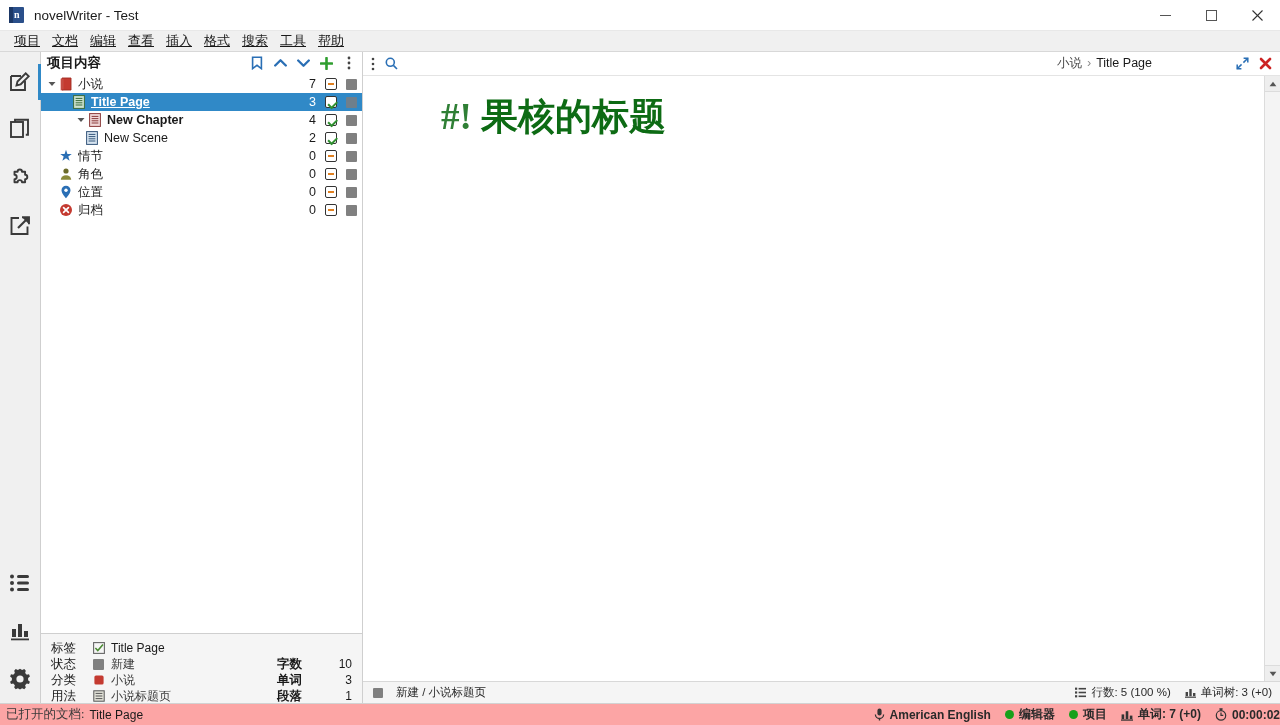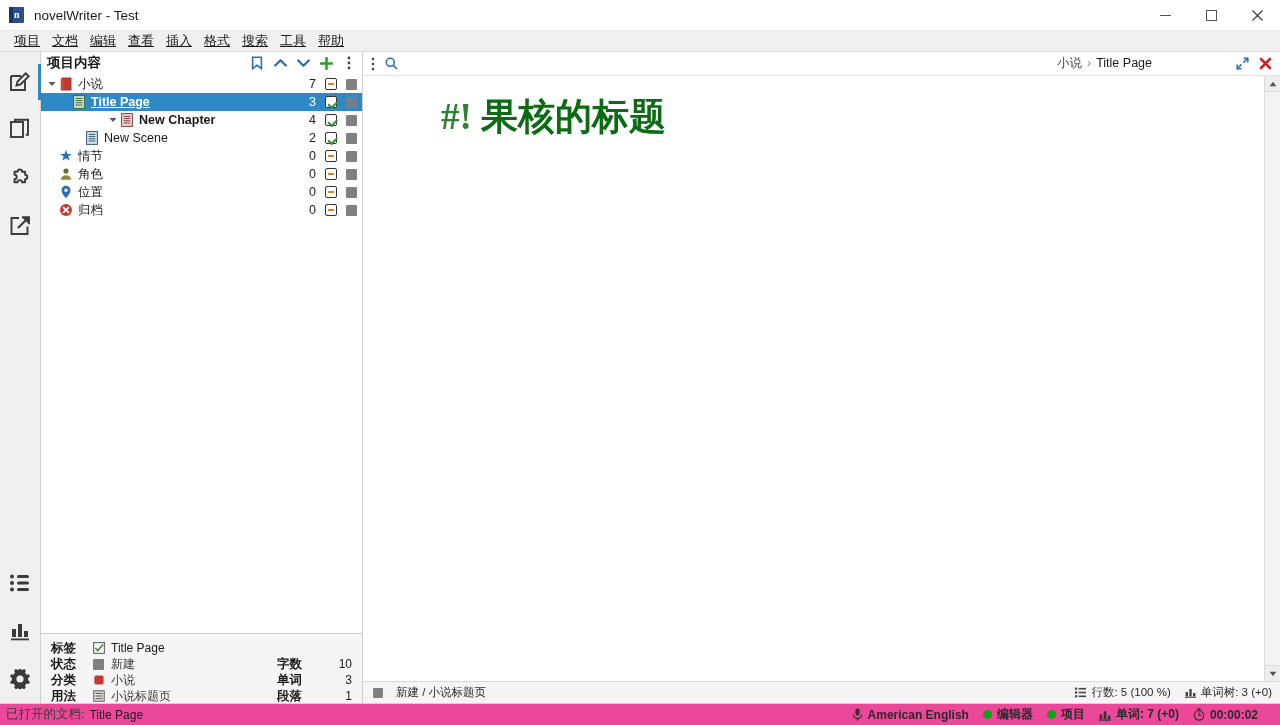--- a/index.html
+++ b/index.html
@@ -161,21 +161,21 @@
     border-top: 1px solid #cfcfcf;
     background: #f5f5f5;
     padding: 6px 10px 8px 10px;
     display: flex;
     height: 70px; min-height: 70px;
   }
   .td-left { flex: 1 1 auto; }
   .td-right { width: 110px; }
   .td-row { display: flex; align-items: center; height: 16px; font-size: 12px; }
   .td-key {
-    width: 42px; min-width: 42px; font-weight: bold;
+    width: 42px; min-width: 42px; font-weight: normal;
     color: #1a1a1a; font-family: "Liberation Serif", serif; font-size: 12.5px;
   }
   .td-ico { width: 18px; min-width: 18px; display: flex; align-items: center; }
   .td-val { color: #3a3a3a; font-size: 12px; }
   .td-row-r { display: flex; align-items: center; height: 16px; justify-content: flex-end; }
   .td-key-r {
     font-weight: bold; color: #1a1a1a;
     font-family: "Liberation Serif", serif; font-size: 12.5px;
     margin-right: 26px;
   }
@@ -239,24 +239,24 @@
     border-top: 1px solid #d8d8d8;
   }
   .ed-foot-left { display: flex; align-items: center; gap: 13px; flex: 1 1 auto; }
   .ed-foot-right { display: flex; align-items: center; gap: 14px; }
   .ff-item { display: flex; align-items: center; gap: 5px; font-size: 11.5px; color: #2a2a2a; }
   .ff-text { font-size: 11.5px; color: #2a2a2a; }
 
   
   .statusbar {
     height: 14px; min-height: 22px;
-    background: #ec4899;
+    background: #fca5a5;
     border-top: 1px solid #d2d2d2;
     display: flex; align-items: center;
-    padding: 0 22px 0 6px;
+    padding: 0 0 0 6px;
   }
   .sb-left { flex: 1 1 auto; display: flex; align-items: center; gap: 5px; }
   .sb-left .lbl { font-size: 12.5px; color: #3a3a3a; font-family: "Liberation Serif", serif; }
   .sb-left .val { font-size: 12px; color: #1a1a1a; }
   .sb-right { display: flex; align-items: center; gap: 14px; }
   .sb-item { display: flex; align-items: center; gap: 5px; font-size: 12px; color: #2a2a2a; font-weight: bold; }
   .dot-green { width: 9px; height: 9px; border-radius: 50%; background: #17a01a; }
 
   svg { display: block; }
 </style>
@@ -446,21 +446,21 @@
           <div class="tlabel">Title Page</div>
           <div class="tcount">3</div>
           <div class="tstat">
               <div class="chk-box green"></div>
             </div>
           <div class="tflag">
               <div class="sq-gray" style="background:#6f7f8c;"></div>
             </div>
         </div>
 
-        <div class="trow bold" style="padding-left:4px;margin-left:48px;">
+        <div class="trow bold" style="padding-left:20px;">
           <div class="twist"></div>
           <div class="twist">
             <svg width="8" height="6" viewBox="0 0 8 6">
                 <path d="M0.5 1 L4 5 L7.5 1 z" fill="#555"></path>
               </svg>
           </div>
           <div class="ticon">
             <svg width="12" height="14" viewBox="0 0 12 14">
                 <rect x="0.6" y="0.6" width="10.8" height="12.8" fill="#f0d9d9" stroke="#8a3a3a" stroke-width="1"></rect>
                 <path d="M2.6 3.4 h6.8 M2.6 5.6 h6.8 M2.6 7.8 h6.8 M2.6 10 h6.8" stroke="#8a3a3a" stroke-width="1"></path>

